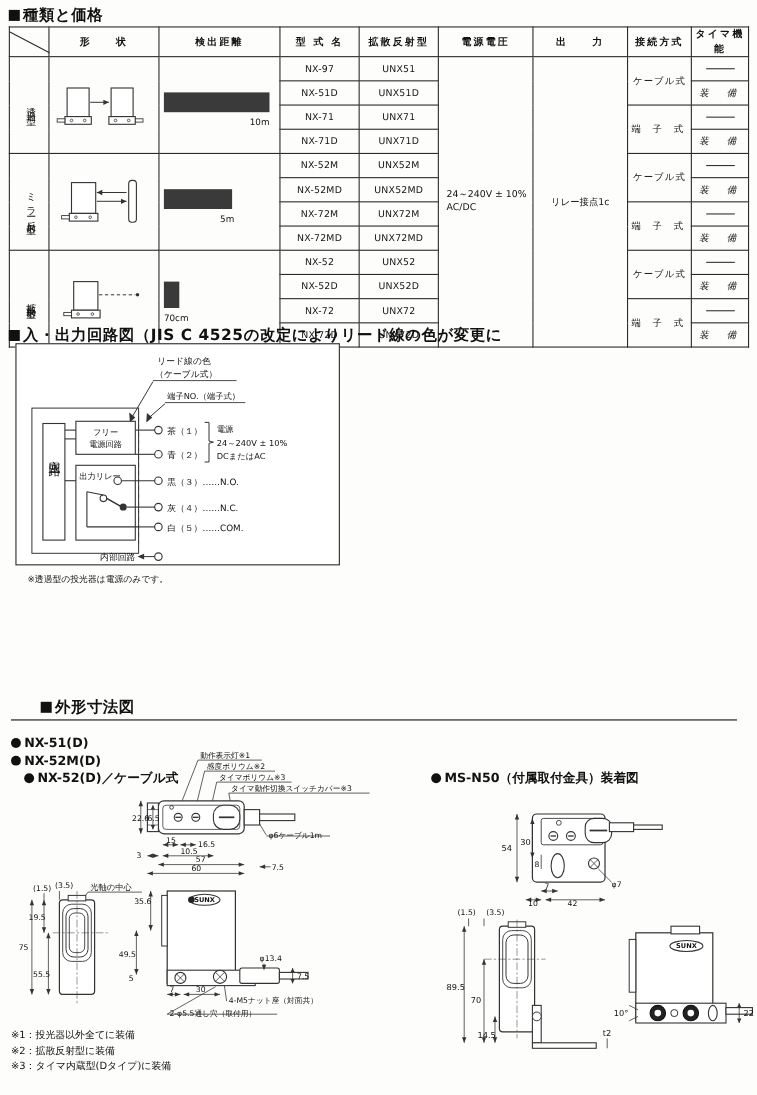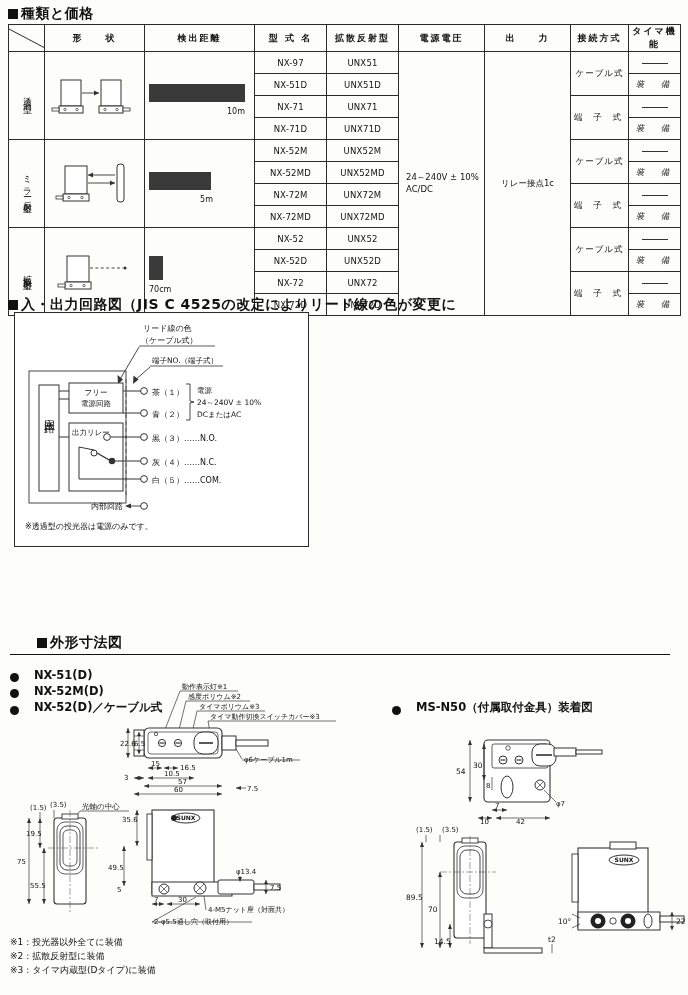--- a/index.html
+++ b/index.html
@@ -52,33 +52,33 @@
   .conn { letter-spacing: 1px; }
   .conn.sp { letter-spacing: 4px; }
 
   
   .shapeSvg { display:block; margin:0 auto; }
   .distSvg  { display:block; margin:0 auto; }
 
   
   #circ-head { position:absolute; left:8px; top:296px; }
   #circ-box {
-    position:absolute; left:14px; top:312px; width:295px; height:235px;
+    position:absolute; left:14px; top:312px; width:295px; height:202px;
     border:1px solid #2b2b2b; background:#fff;
   }
   #circ-box svg { position:absolute; left:0; top:0; }
 
   
   #dim-head { position:absolute; left:8px; top:634px;padding-left:29px; }
   #dim-rule { position:absolute; left:10px; top:654px; width:660px; }
-  .bullet-line { display:flex; align-items:flex-end; gap:15px; font-weight:bold; font-size:11.5px; }
+  .bullet-line { display:flex; align-items:center; gap:3px; font-weight:bold; font-size:11.5px; }
   .dot { width:9px;height:9px;border-radius:50%;background:#111; display:inline-block; }
   #lbl-a { position:absolute; left:10px; top:668px; }
   #lbl-b { position:absolute; left:10px; top:684px; }
-  #lbl-c { position:absolute; left:10px; top:700px; }
+  #lbl-c { position:absolute; left:22px; top:700px; }
   #lbl-ms { position:absolute; left:392px; top:700px; }
 
   #dw-top   { position:absolute; left:120px; top:680px; }
   #dw-left  { position:absolute; left:4px;   top:800px; }
   #dw-ms1   { position:absolute; left:440px; top:730px; }
   #dw-ms2   { position:absolute; left:400px; top:820px; }
 
   #notes { position:absolute; left:10px; top:936px; font-size:9px; line-height:1.55; }
   #notes div { white-space: nowrap; }
 

